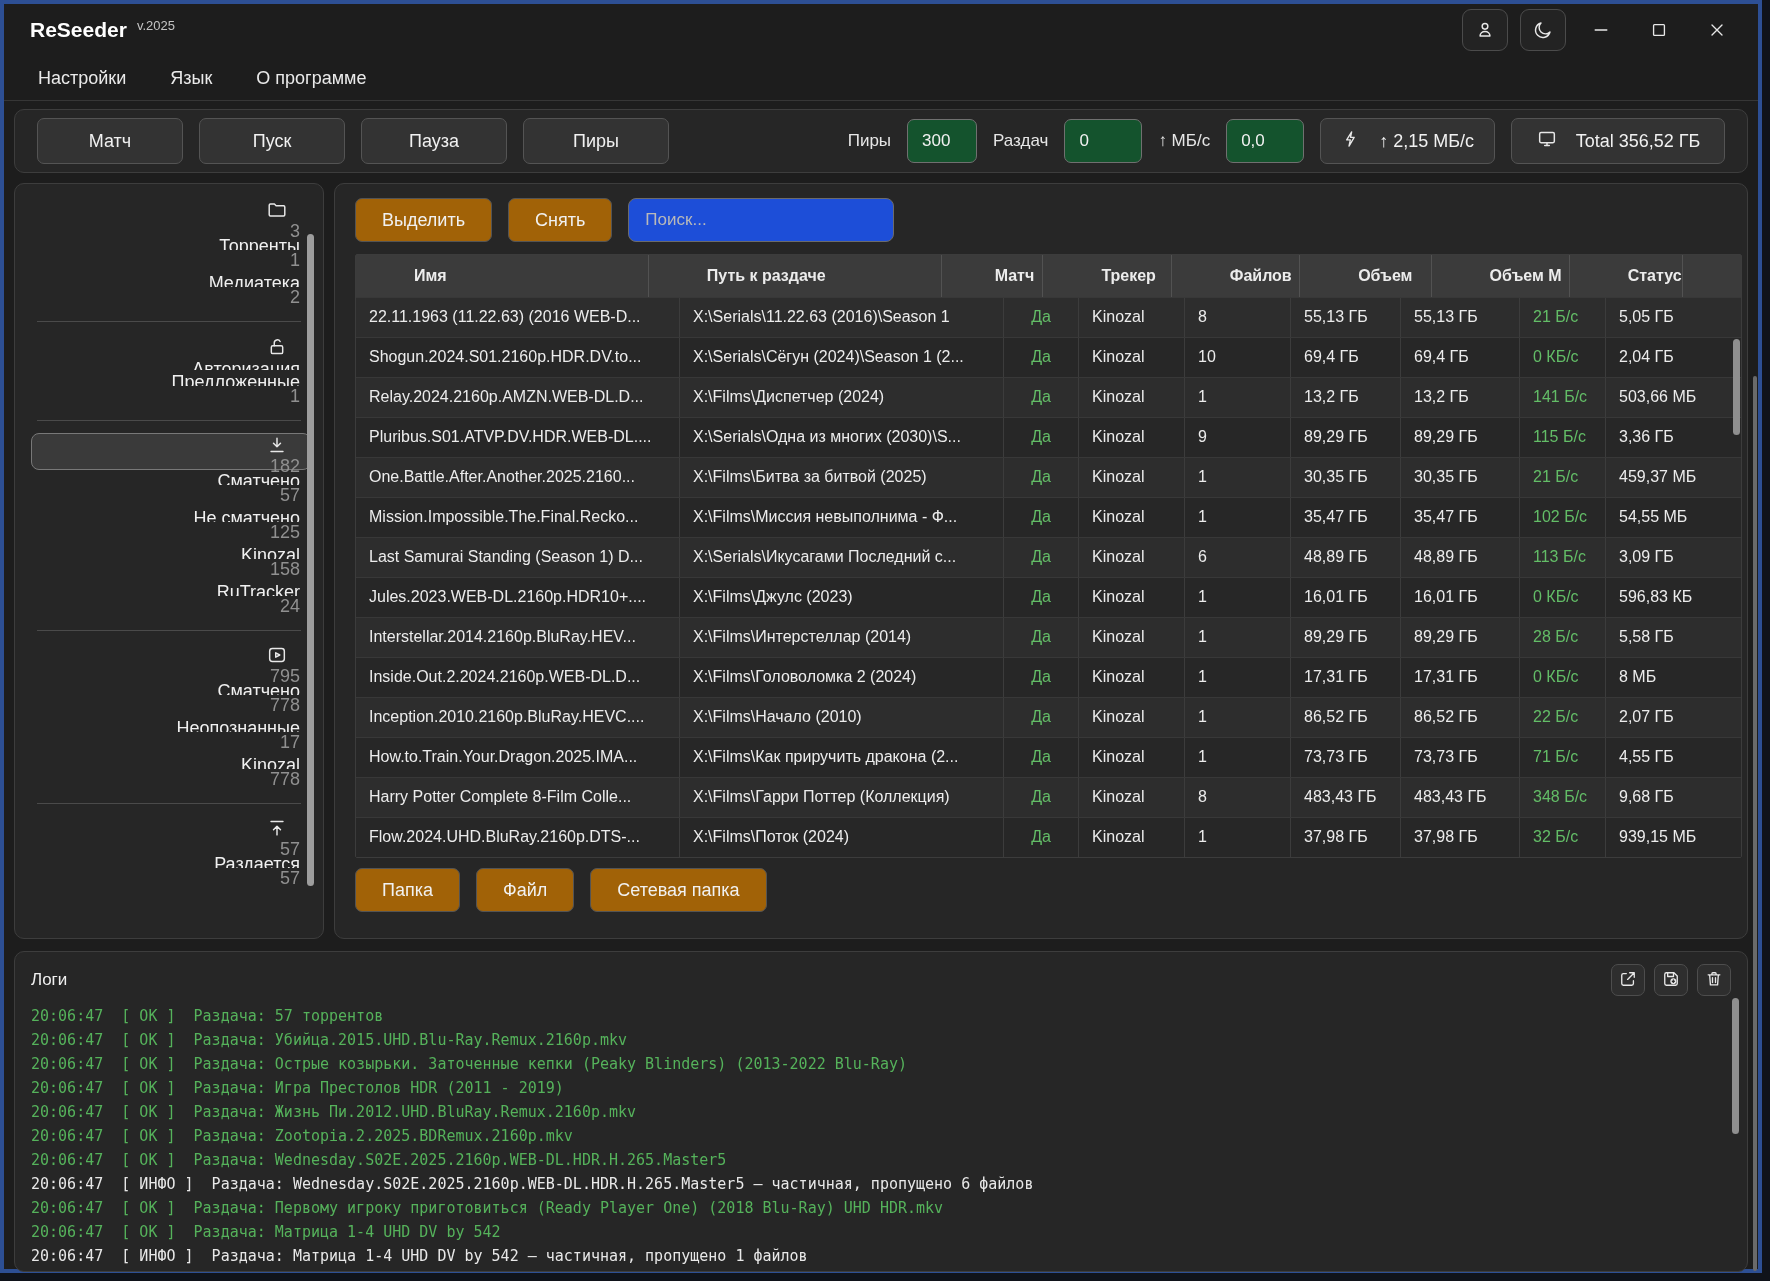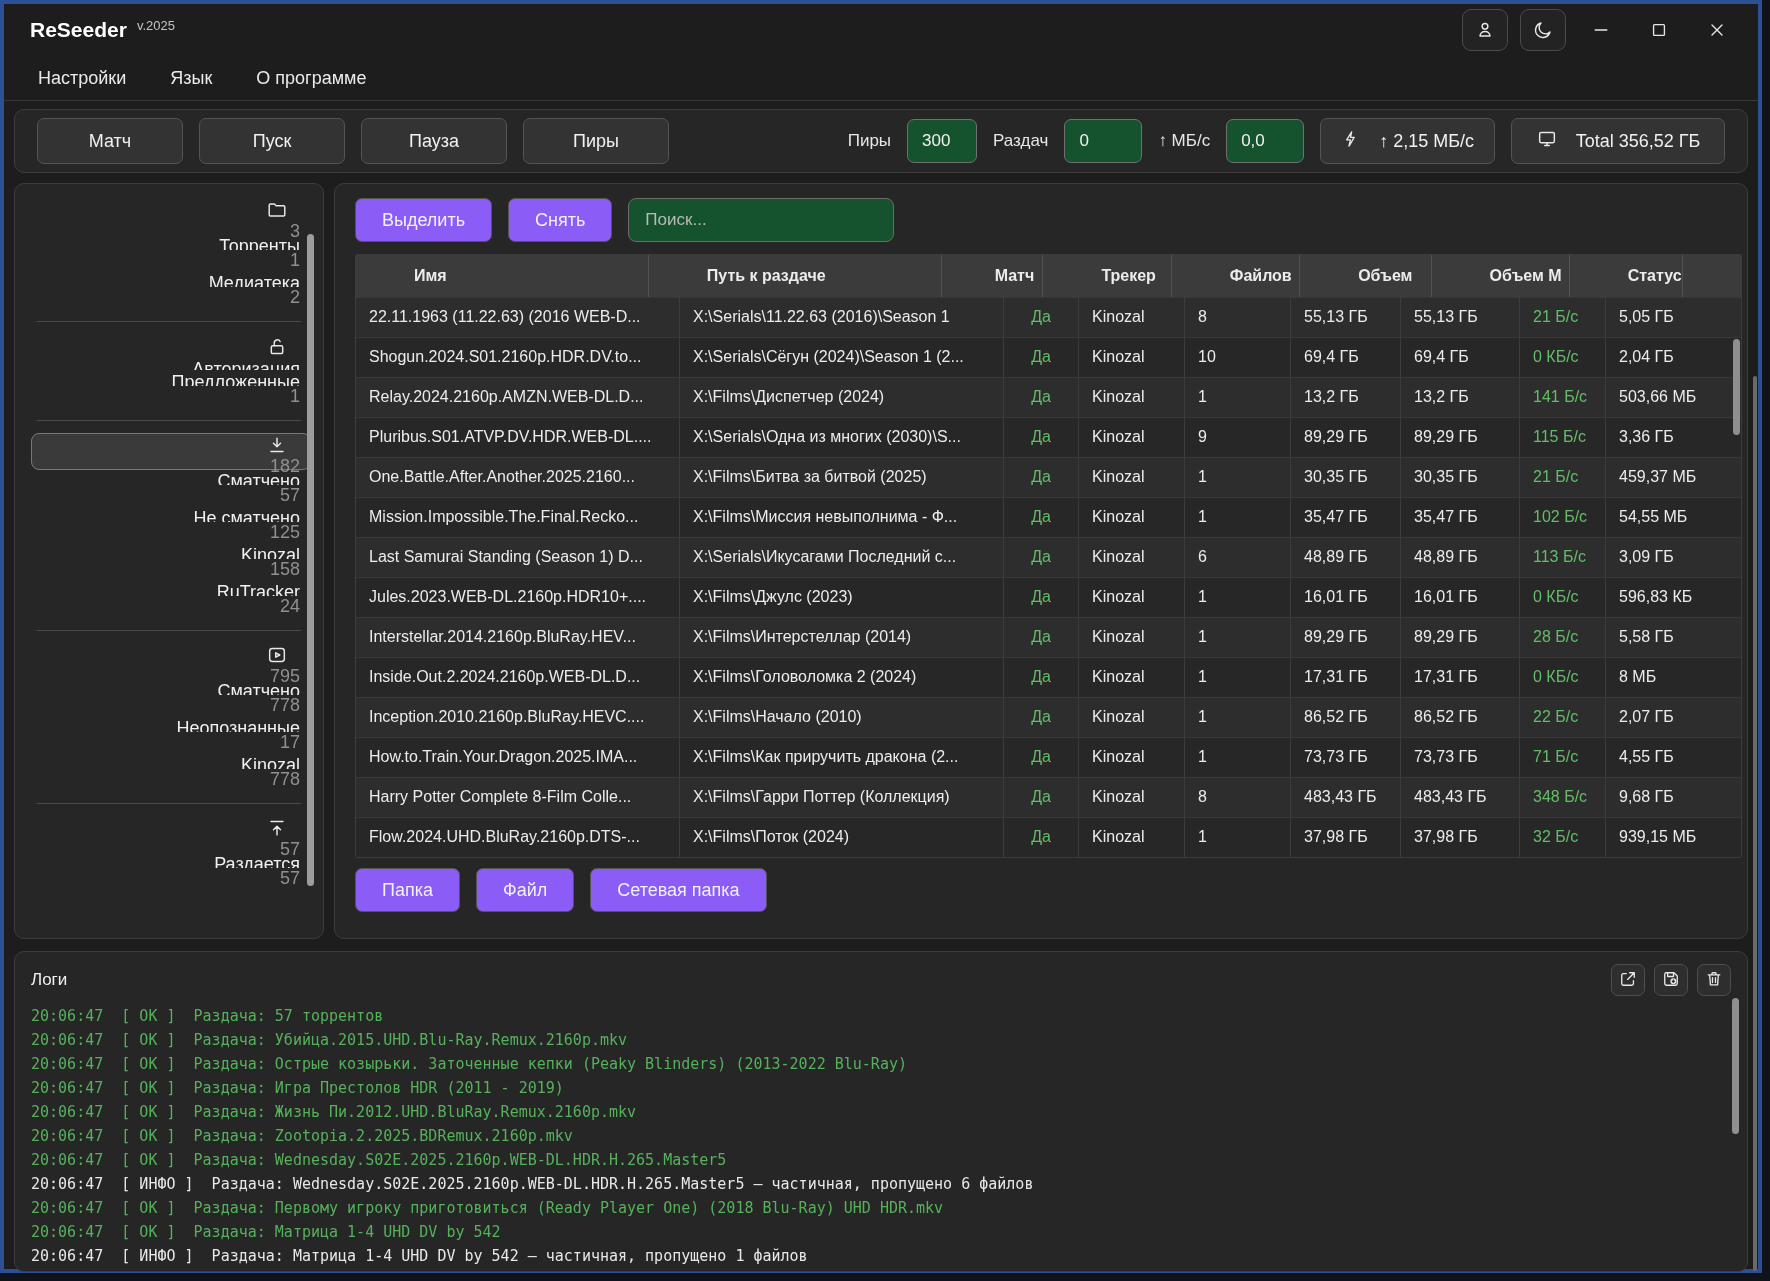--- a/index.html
+++ b/index.html
@@ -42,23 +42,23 @@
   .sb-item .sb-icon{width:26px;height:24px;margin-right:8px;display:flex;align-items:center;}
   .sb-item.sb-child{padding-left:40px;}
   .sb-label{font-size:18px;color:#f0f0f0;flex:1;white-space:nowrap;overflow:hidden;}
   .sb-count{font-size:18px;color:#909090;}
   .sb-item.selected{background:#3a3a3a;border:1px solid #787878;}
   .sb-divider{height:1px;background:#4a4a4a;margin:12px 10px 12px 6px;}
   .sb-scroll{position:absolute;right:9px;top:50px;width:7px;height:652px;border-radius:4px;background:#9d9d9d;}
   
   .main{flex:1;position:relative;padding:14px 16px 10px 20px;overflow:hidden;}
   .main-top{display:flex;align-items:center;gap:16px;margin-bottom:12px;}
-  .btn{height:44px;background:#8b5cf6;border:1px solid #545454;border-radius:7px;color:#f1f1f1;
+  .btn{height:44px;background:#a16207;border:1px solid #545454;border-radius:7px;color:#f1f1f1;
        font-size:18px;font-family:inherit;cursor:pointer;padding:0 26px;}
-  .search{height:44px;width:266px;background:#14532d;border:1px solid #6b6b6b;border-radius:8px;
+  .search{height:44px;width:266px;background:#1d4ed8;border:1px solid #6b6b6b;border-radius:8px;
           color:#f1f1f1;font-size:17px;font-family:inherit;padding:0 16px;box-sizing:border-box;}
   .search::placeholder{color:#b9b9b9;}
   
   .table{width:1385px;border:1px solid #3c3c3c;border-radius:2px;}
   .trow{display:flex;height:39px;line-height:38px;}
   .thead .trow{height:42px;line-height:42px;background:#3b3b3b;font-weight:bold;font-size:16.5px;}
   .tcell{padding:0 0 0 13px;box-sizing:border-box;white-space:nowrap;overflow:hidden;font-size:16px;
          border-right:1px solid #3c3c3c;}
   .thead .tcell{border-right:1px solid #525252;margin-left:45px;}
   .tcell:last-child{border-right:none;}

